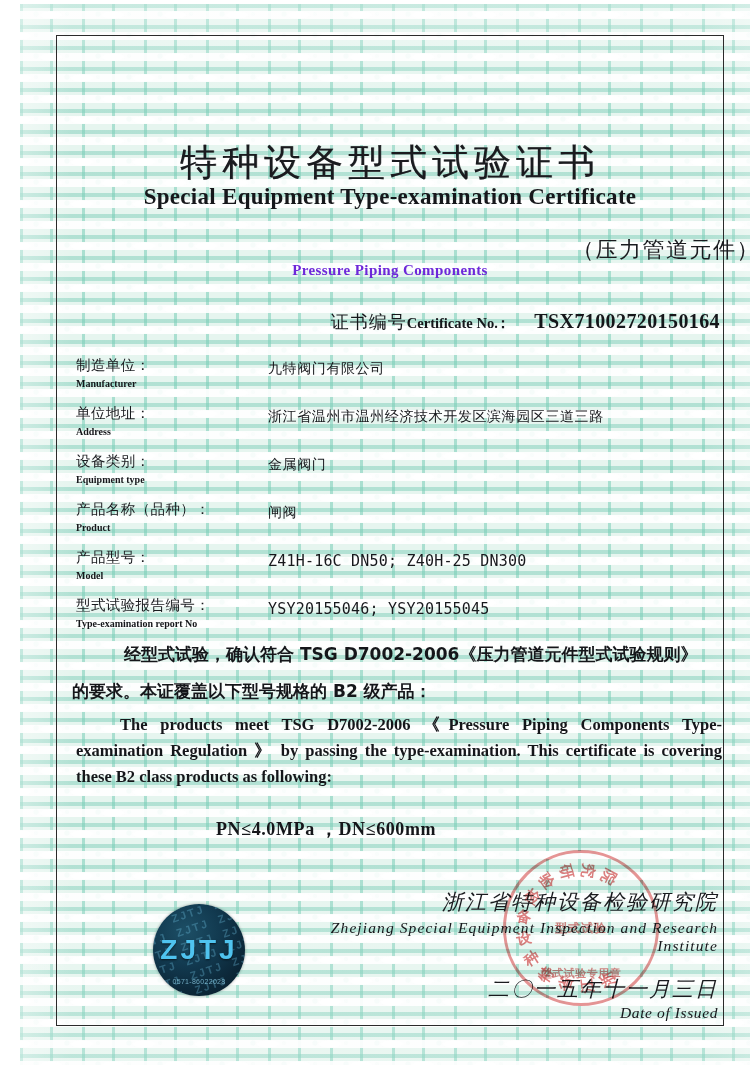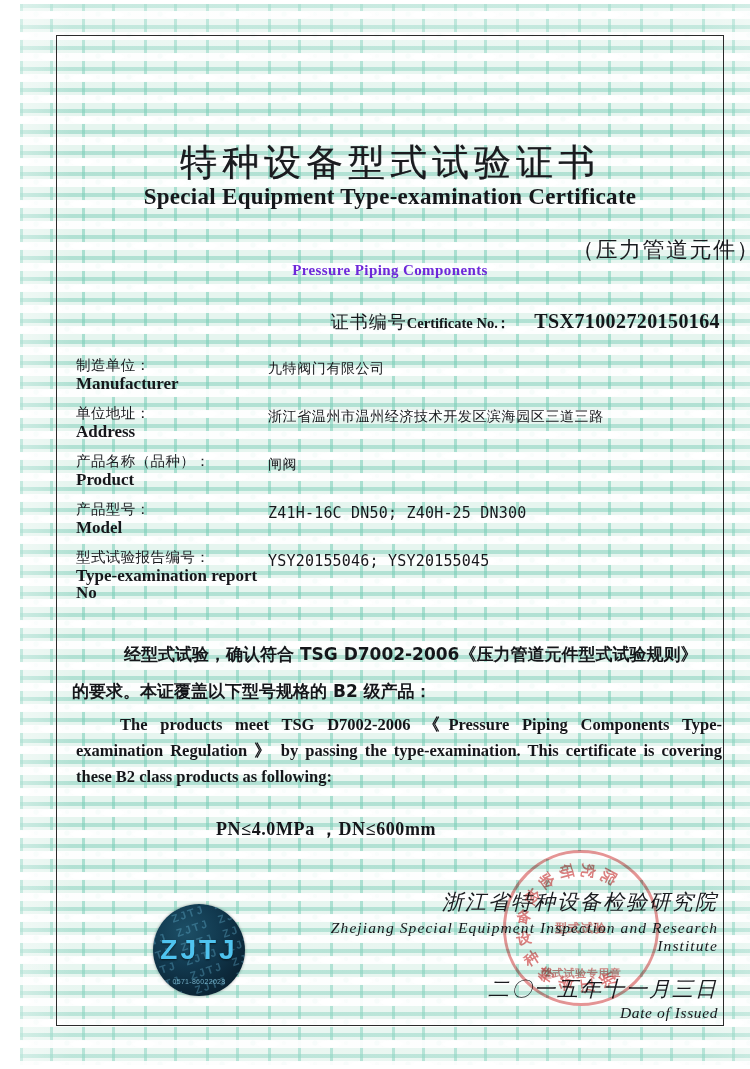--- a/index.html
+++ b/index.html
@@ -177,21 +177,21 @@
   }
   .field .lab-cn {
     display: block;
     font-size: 14.5px;
     line-height: 19px;
     letter-spacing: 0.4px;
     color: #1a1b1f;
   }
   .field .lab-en {
     display: block;
-    font-size: 17px;
+    font-size: 10px;
     line-height: 17px;
     font-weight: bold;
     color: #16171b;
   }
   .field .value {
     position: absolute;
     left: 192px;
     top: 4px;
     font-size: 14px;
     letter-spacing: 0.6px;
@@ -413,20 +413,27 @@
       </div>
 
       <div class="field">
         <div class="labels">
           <span class="lab-cn cn">单位地址：</span>
           <span class="lab-en">Address</span>
         </div>
         <div class="value cn">浙江省温州市温州经济技术开发区滨海园区三道三路</div>
       </div>
 
+      <div class="field">
+        <div class="labels">
+          <span class="lab-cn cn">设备类别：</span>
+          <span class="lab-en">Equipment type</span>
+        </div>
+        <div class="value cn">金属阀门</div>
+      </div>
 
       <div class="field">
         <div class="labels">
           <span class="lab-cn cn">产品名称（品种）：</span>
           <span class="lab-en">Product</span>
         </div>
         <div class="value cn">闸阀</div>
       </div>
 
       <div class="field">

